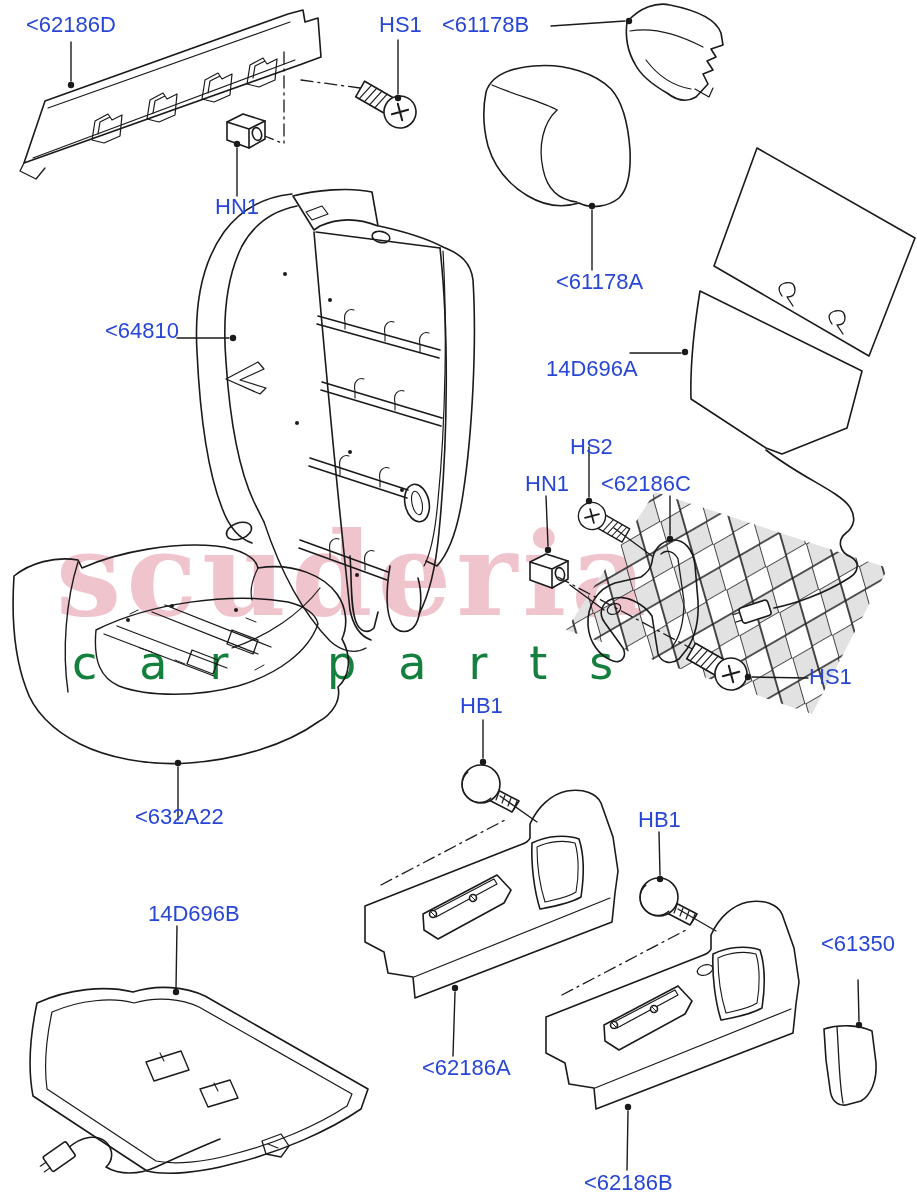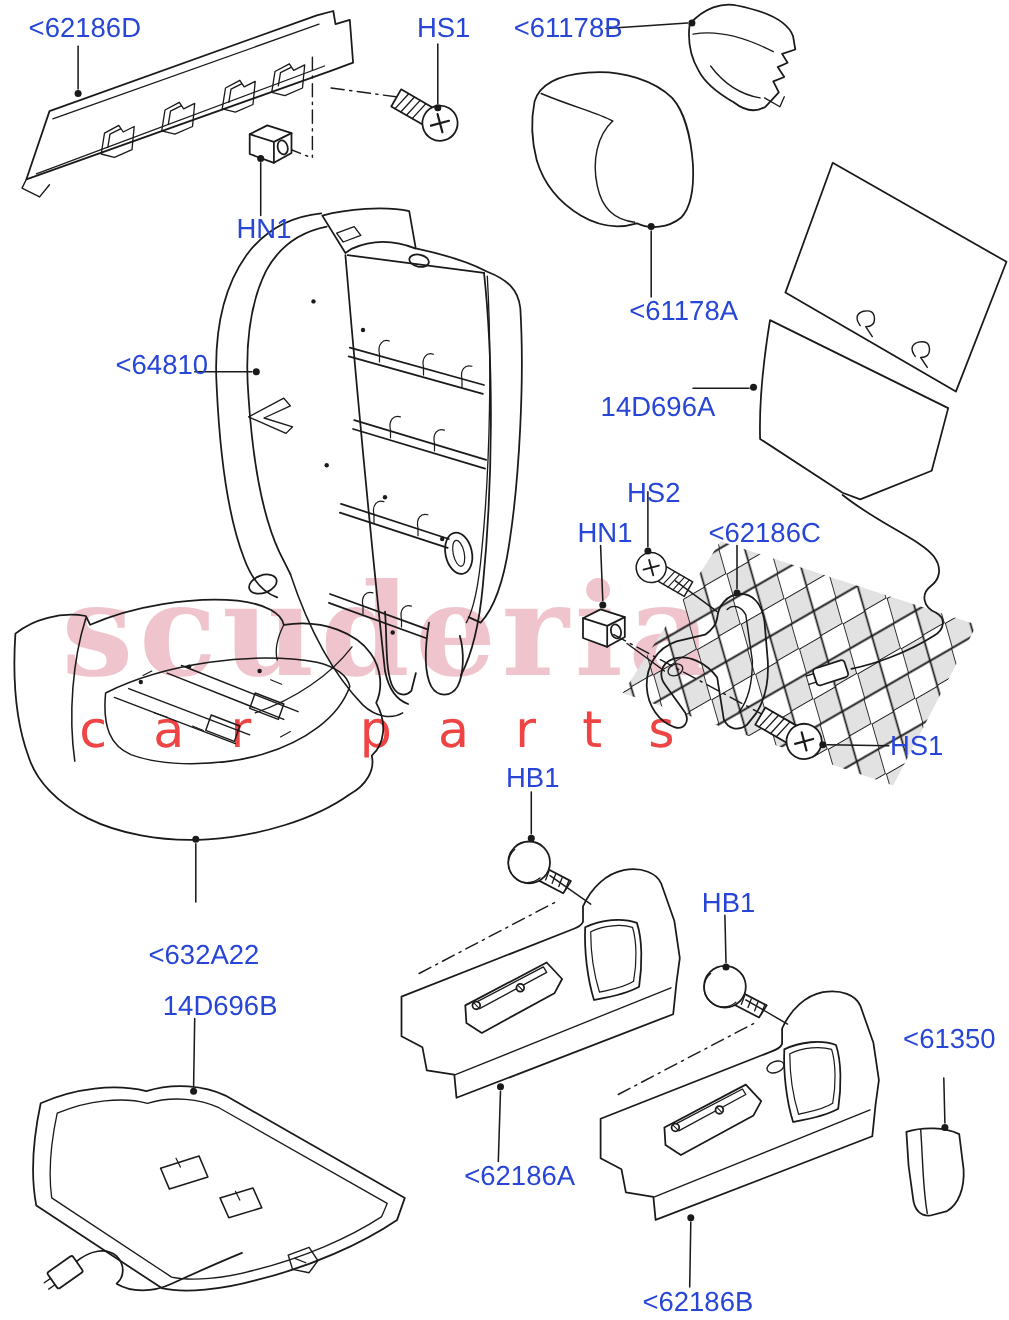--- a/index.html
+++ b/index.html
@@ -11,27 +11,27 @@
   .wm-brand{
     position:absolute;left:56px;top:516px;z-index:0;
     font-family:"DejaVu Serif", serif;font-weight:bold;
     font-size:116px;line-height:1;letter-spacing:5px;
     color:rgba(201,44,74,0.28);white-space:nowrap;
   }
   .wm-sub{
     position:absolute;left:72px;top:640px;z-index:0;
     font-family:"DejaVu Sans", sans-serif;
     font-size:46px;line-height:1;letter-spacing:42px;
-    color:#ef4444;white-space:nowrap;
+    color:#15803d;white-space:nowrap;
   }
   svg.art{position:absolute;left:0;top:0;z-index:1;}
   
   .lbl{
     position:absolute;z-index:2;
-    font-size:25px;line-height:1;color:#2846d6;white-space:nowrap;
+    font-size:22px;line-height:1;color:#2846d6;white-space:nowrap;
   }
 </style>
 </head>
 <body>
 
 <div class="wm-brand">scuderia</div>
 <div class="wm-sub">car parts</div>
 
 <svg class="art" width="917" height="1200" viewBox="0 0 917 1200" stroke="#1a1a1a" fill="none" stroke-width="1.6" stroke-linecap="round" stroke-linejoin="round">
   <defs>
@@ -277,28 +277,28 @@
       <circle cx="455" cy="988" r="3.2" fill="#1a1a1a" stroke="none"></circle>
     <path d="M627,1170 L628,1111"></path>    
       <circle cx="628" cy="1107" r="3.2" fill="#1a1a1a" stroke="none"></circle>
     <path d="M858,980 L859,1021"></path>     
       <circle cx="859" cy="1025" r="3.2" fill="#1a1a1a" stroke="none"></circle>
   </g>
 </svg>
 
 <div class="lbl" style="left:26px;top:14px">&lt;62186D</div>
 <div class="lbl" style="left:379px;top:14px">HS1</div>
-<div class="lbl" style="left:467px;top:14px">&lt;61178B</div>
+<div class="lbl" style="left:442px;top:14px">&lt;61178B</div>
 <div class="lbl" style="left:215px;top:196px">HN1</div>
 <div class="lbl" style="left:105px;top:320px">&lt;64810</div>
-<div class="lbl" style="left:572px;top:271px">&lt;61178A</div>
+<div class="lbl" style="left:556px;top:271px">&lt;61178A</div>
 <div class="lbl" style="left:546px;top:358px">14D696A</div>
 <div class="lbl" style="left:570px;top:436px">HS2</div>
 <div class="lbl" style="left:525px;top:473px">HN1</div>
-<div class="lbl" style="left:644px;top:473px">&lt;62186C</div>
+<div class="lbl" style="left:601px;top:473px">&lt;62186C</div>
 <div class="lbl" style="left:809px;top:666px">HS1</div>
-<div class="lbl" style="left:135px;top:856px">&lt;632A22</div>
+<div class="lbl" style="left:135px;top:806px">&lt;632A22</div>
 <div class="lbl" style="left:460px;top:695px">HB1</div>
 <div class="lbl" style="left:638px;top:809px">HB1</div>
 <div class="lbl" style="left:148px;top:903px">14D696B</div>
 <div class="lbl" style="left:422px;top:1057px">&lt;62186A</div>
 <div class="lbl" style="left:584px;top:1172px">&lt;62186B</div>
 <div class="lbl" style="left:821px;top:933px">&lt;61350</div>
 
 </body></html>

